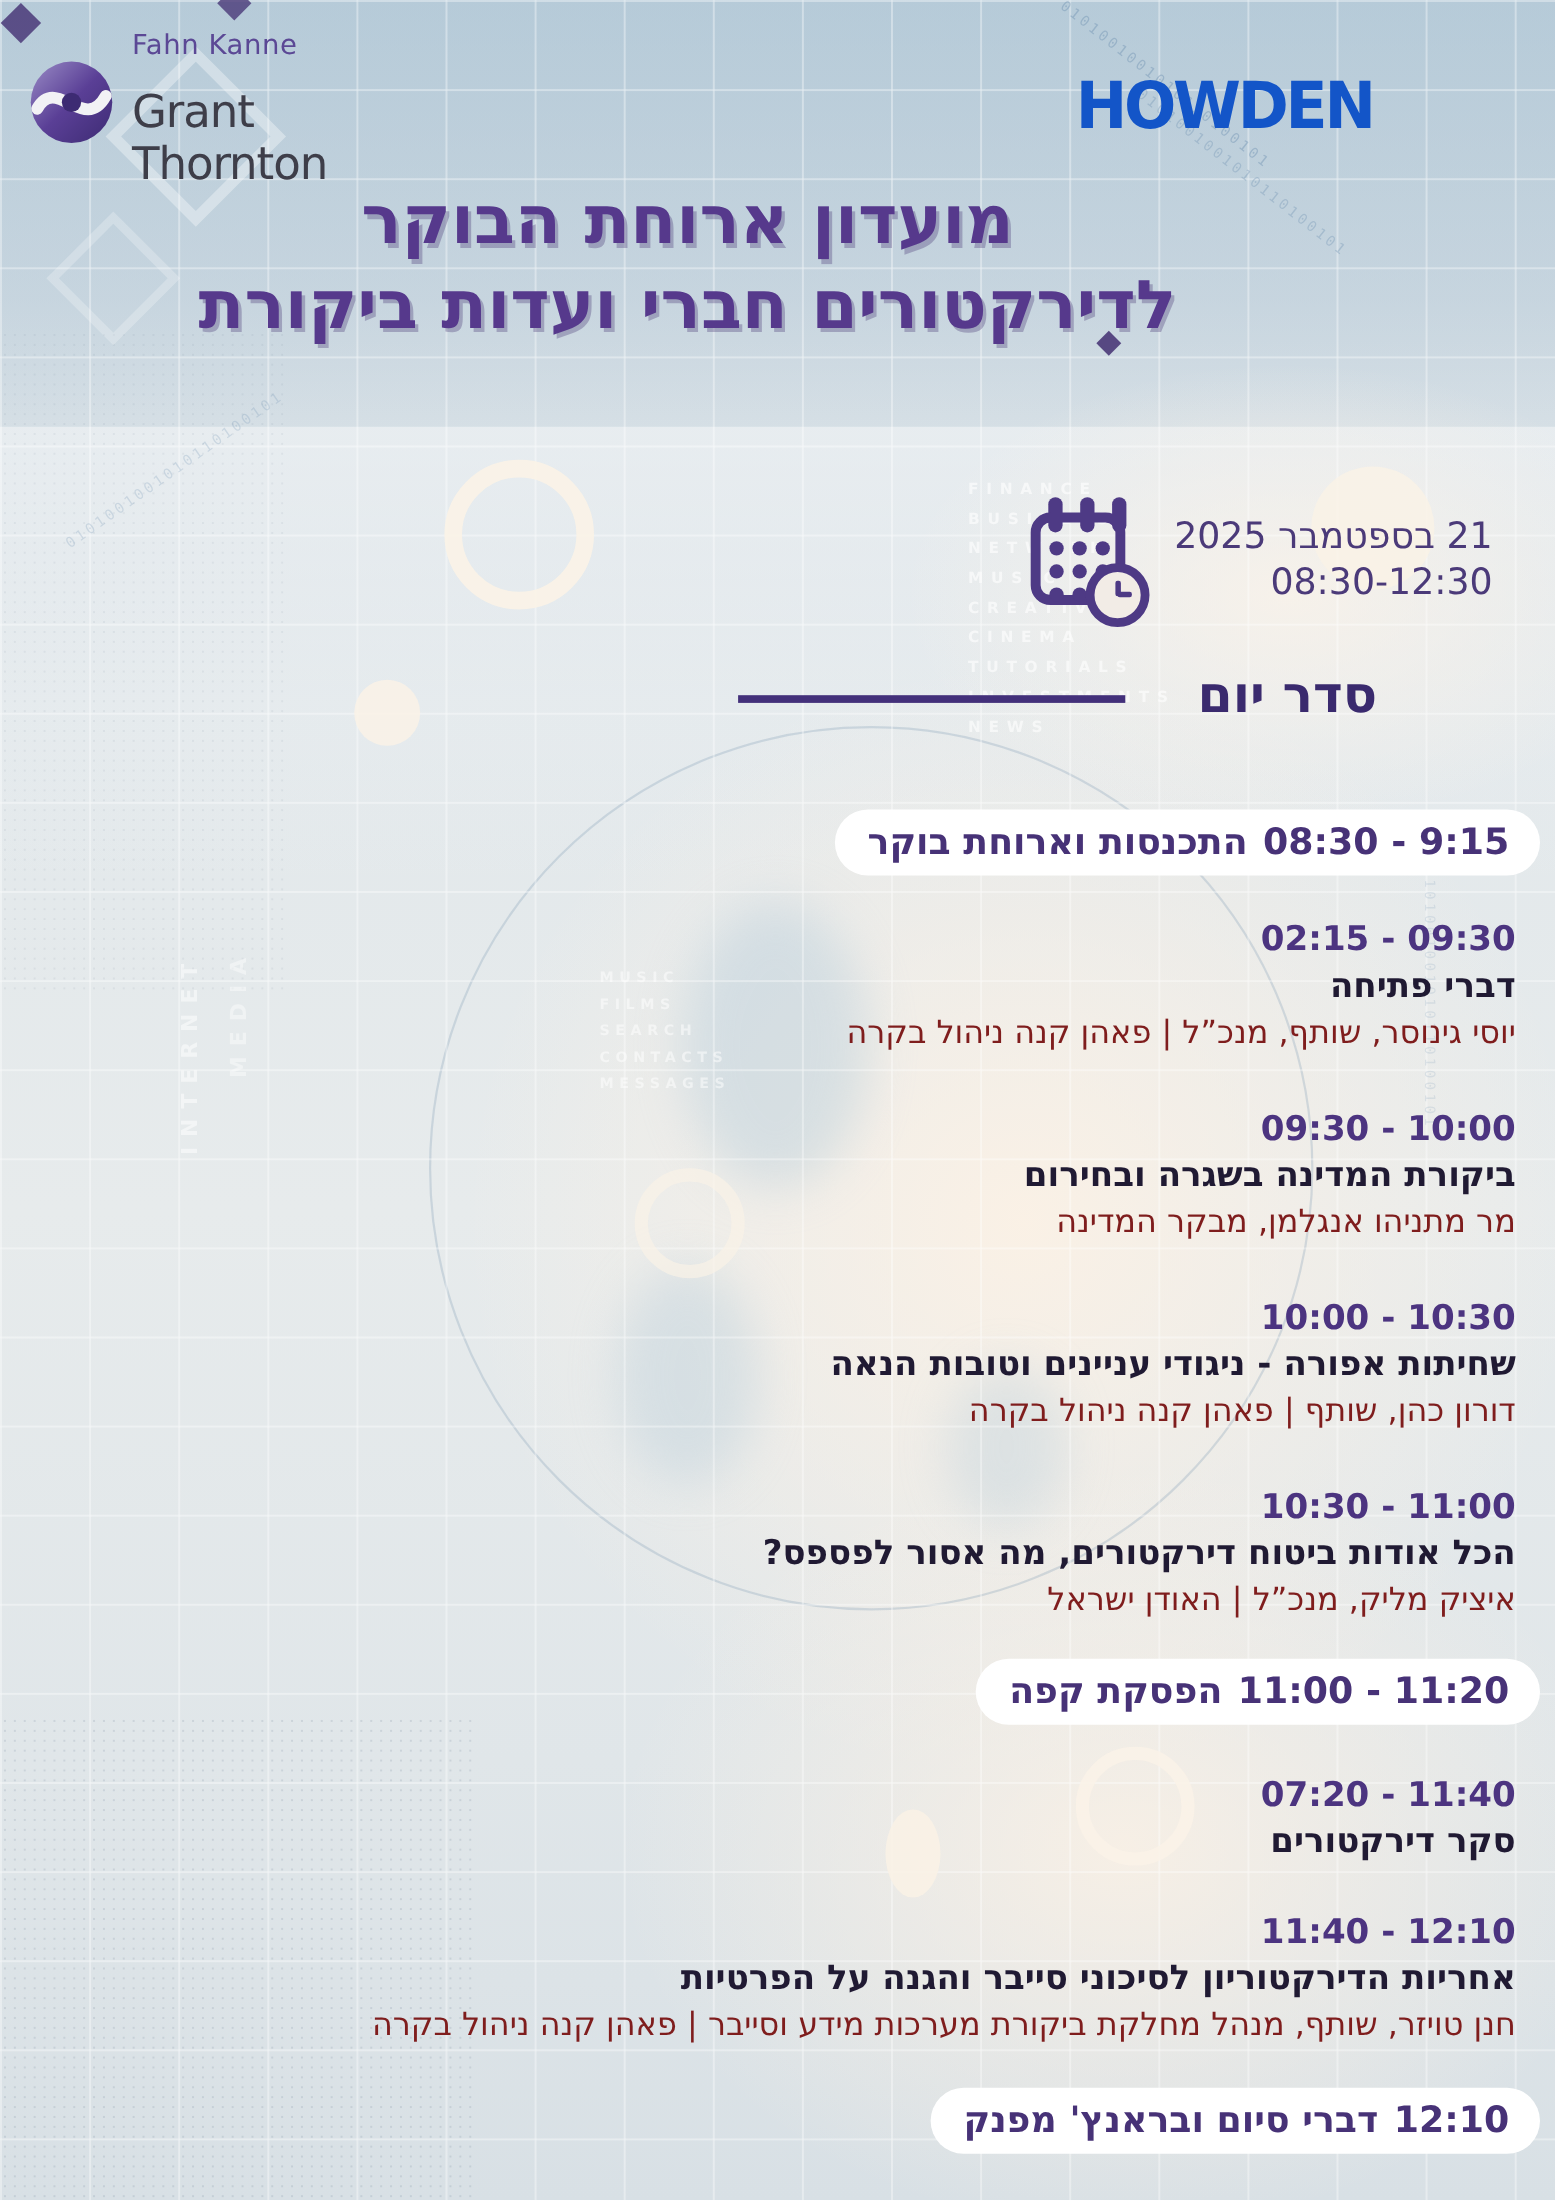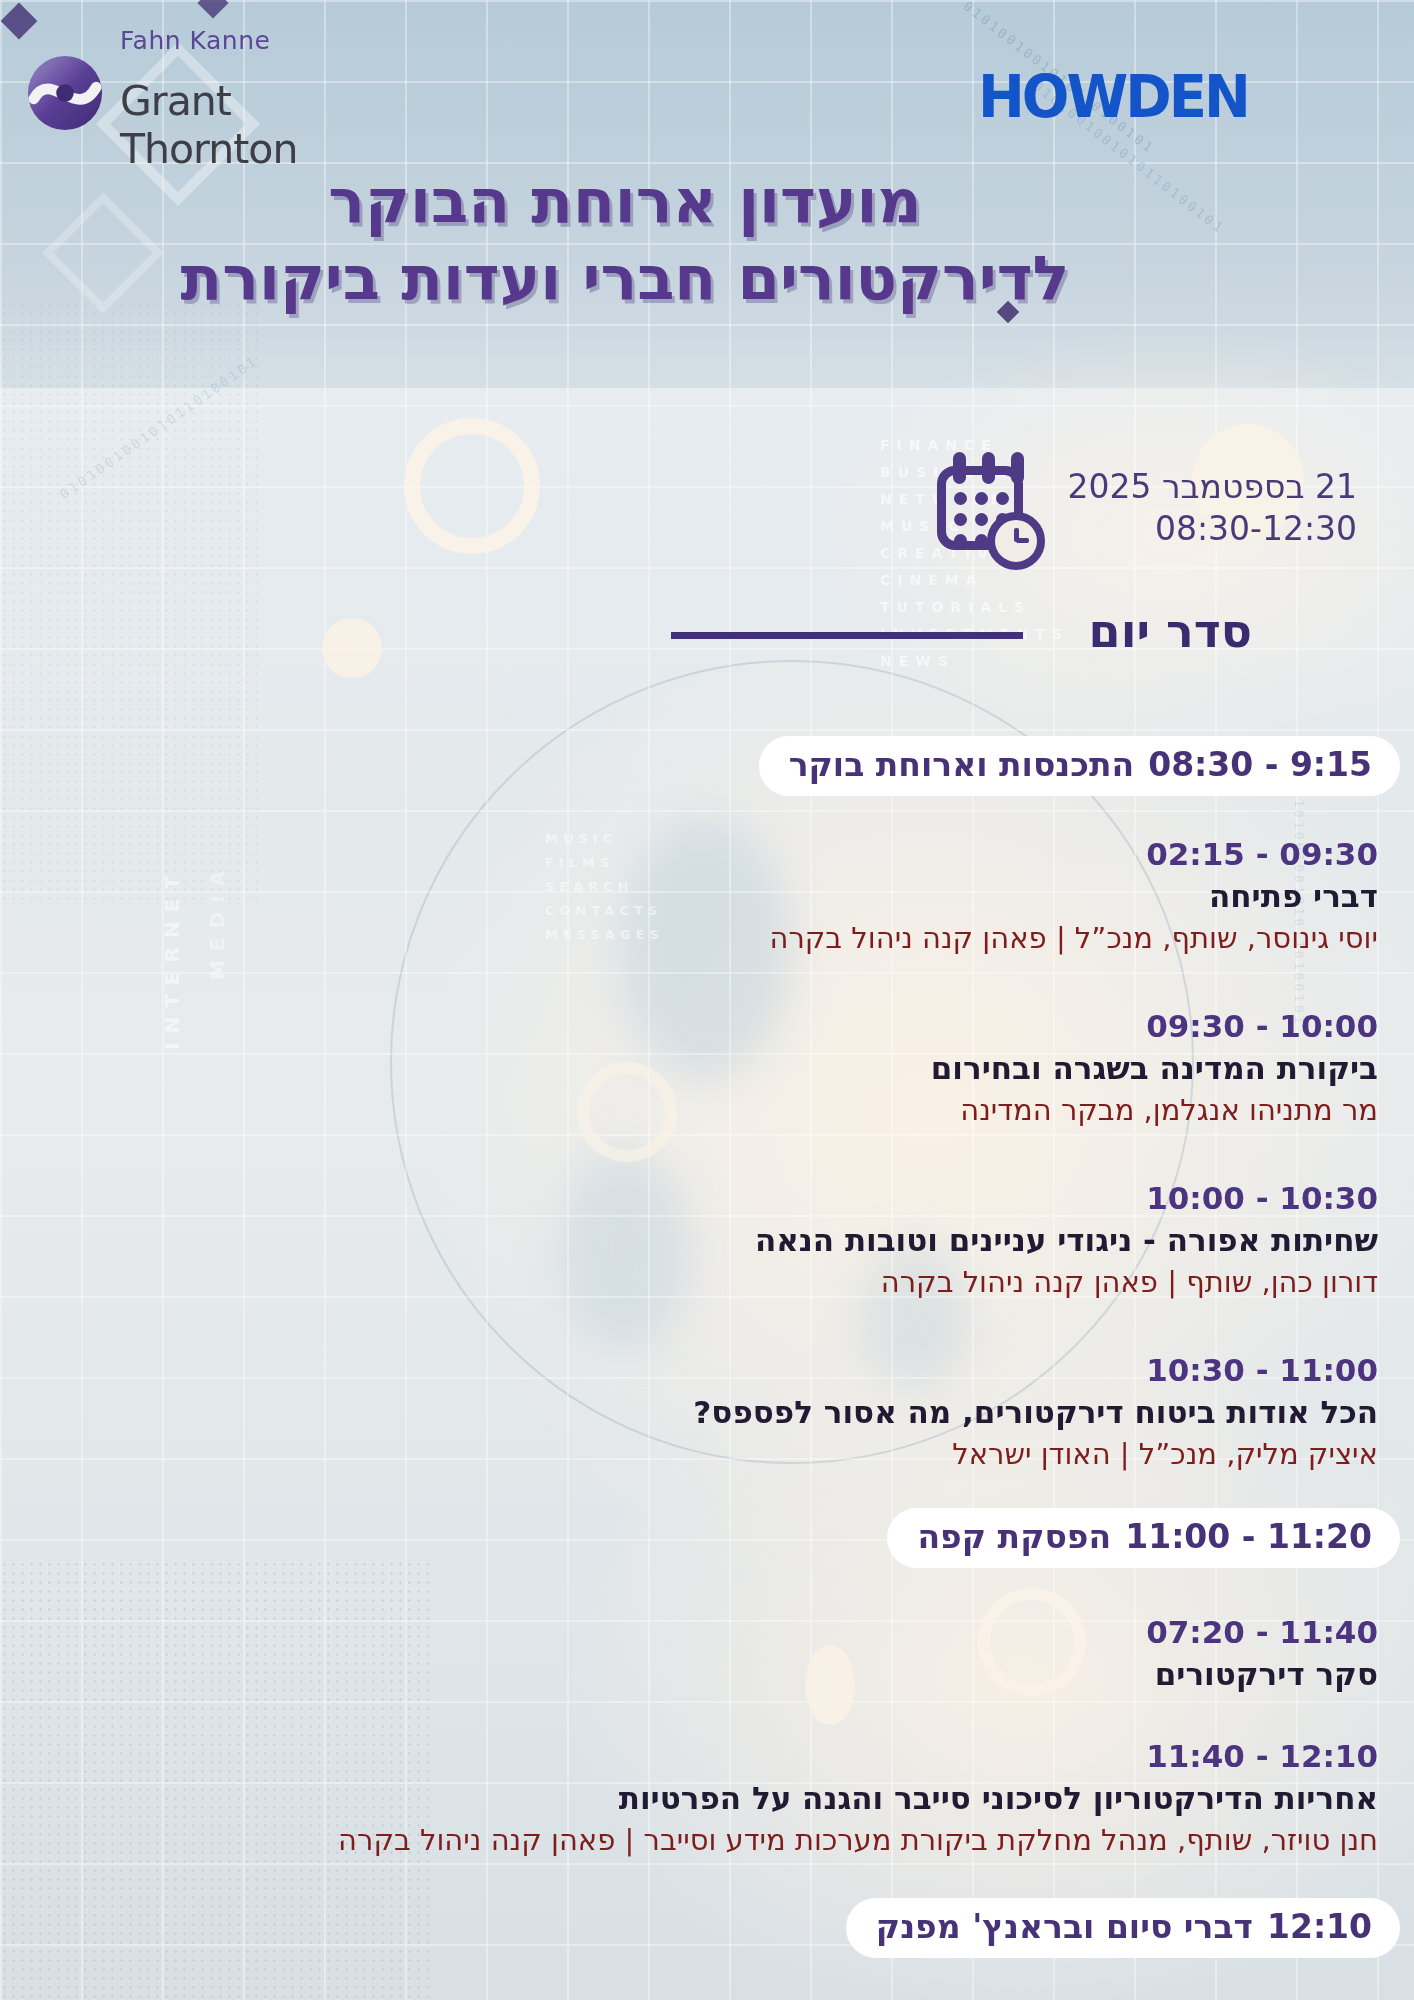--- a/index.html
+++ b/index.html
@@ -45,21 +45,21 @@
   .gd1{left:120px;top:66px;width:96px;height:96px;}
   .gd2{left:60px;top:210px;width:70px;height:70px;border-width:8px;opacity:.7;}
   .binary{color:rgba(115,148,180,.45);font-family:"DejaVu Sans Mono","Liberation Mono",monospace;
     font-size:13px;letter-spacing:3px;white-space:nowrap;direction:ltr;}
   .bn1{left:940px;top:70px;transform:rotate(38deg);}
   .bn2{left:1010px;top:150px;transform:rotate(38deg);opacity:.8;}
   .bn3{left:40px;top:420px;transform:rotate(-35deg);opacity:.55;}
   .bn4{left:1180px;top:900px;transform:rotate(90deg);opacity:.4;}
   .bgwords{direction:ltr;text-align:left;color:rgba(255,255,255,.6);font-weight:700;}
   .bgw-right{left:880px;top:432px;font-size:14px;letter-spacing:7px;line-height:27px;}
-  .bgw-left{left:545px;top:827px;font-size:13px;letter-spacing:5px;line-height:24px;color:rgba(255,255,255,.5);}
+  .bgw-left{left:545px;top:878px;font-size:13px;letter-spacing:5px;line-height:24px;color:rgba(255,255,255,.5);}
   .vword{direction:ltr;color:rgba(255,255,255,.5);font-weight:700;font-size:20px;letter-spacing:9px;transform:rotate(-90deg);transform-origin:left top;}
   .vw1{left:160px;top:1050px;}
   .vw2{left:205px;top:980px;opacity:.8;}
   
   .gt{left:26px;top:26px;width:330px;height:120px;z-index:3;direction:ltr;}
   .gt-swirl{position:absolute;left:0px;top:28px;width:78px;height:78px;}
   .gt-texts{position:absolute;left:94px;top:0;}
   .gt-fahn{color:#5b4895;font-size:25px;font-weight:400;letter-spacing:.5px;}
   .gt-grant{color:#3e3e49;font-size:41px;font-weight:500;letter-spacing:-1px;margin-top:22px;}
   .howden{left:978px;top:64px;z-index:3;direction:ltr;color:#1355c8;font-size:56px;font-weight:800;letter-spacing:-3px;transform:scaleY(1.05);}

